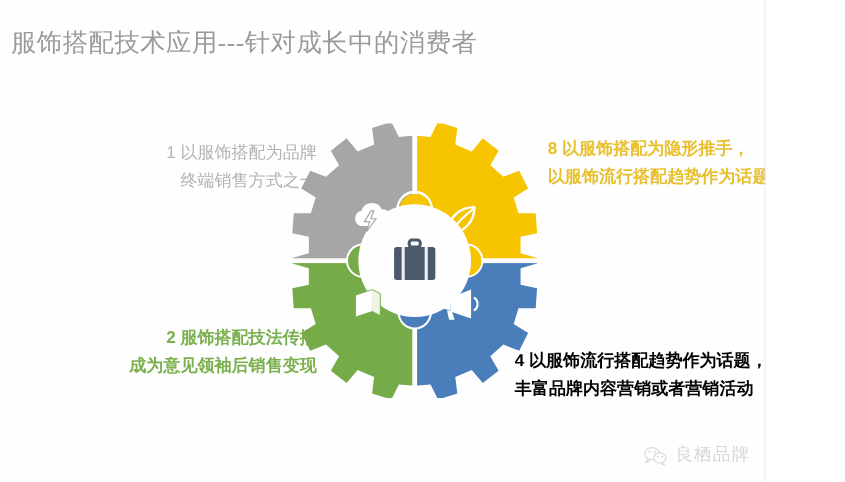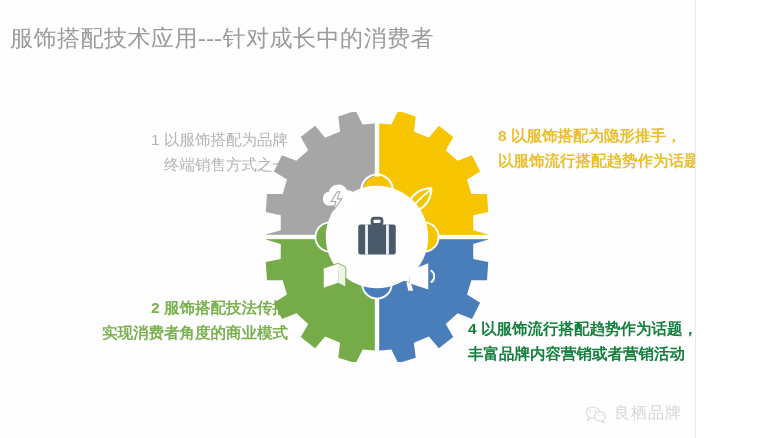--- a/index.html
+++ b/index.html
@@ -128,29 +128,29 @@
 
   <div id="title" style="color: rgb(154, 154, 154);">服饰搭配技术应用---针对成长中的消费者</div>
 
   <div class="callout" id="callout-1" style="color: rgb(179, 179, 179);">
     <span class="ln">1 以服饰搭配为品牌</span>
     <span class="ln">终端销售方式之一</span>
   </div>
 
   <div class="callout" id="callout-2" style="color: rgb(122, 176, 78);">
     <span class="ln">2 服饰搭配技法传播</span>
-    <span class="ln">实现消费者角度的商业模式</span>
+    <span class="ln">成为意见领袖后销售变现</span>
   </div>
 
   <div class="callout" id="callout-3" style="color: rgb(232, 191, 47);">
     <span class="ln">8 以服饰搭配为隐形推手，</span>
     <span class="ln">以服饰流行搭配趋势作为话题</span>
   </div>
 
-  <div class="callout" id="callout-4" style="color: #15803d;">
+  <div class="callout" id="callout-4" style="color: #000000;">
     <span class="ln">4 以服饰流行搭配趋势作为话题，</span>
     <span class="ln">丰富品牌内容营销或者营销活动</span>
   </div>
 
   <div id="gear-wrap">
     <svg viewBox="0 0 400 400" xmlns="http://www.w3.org/2000/svg">
       <defs>
 
         <clipPath id="clip-tl">
             <rect x="0" y="0" width="200" height="200"></rect>

